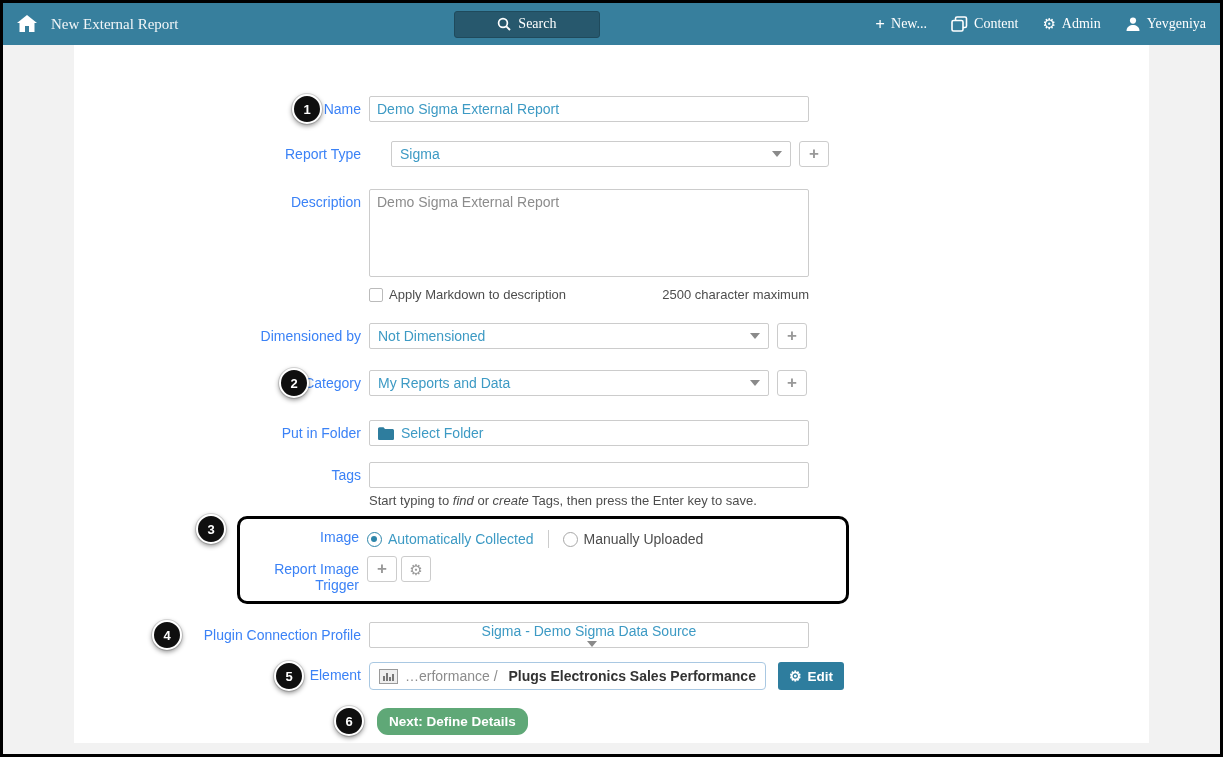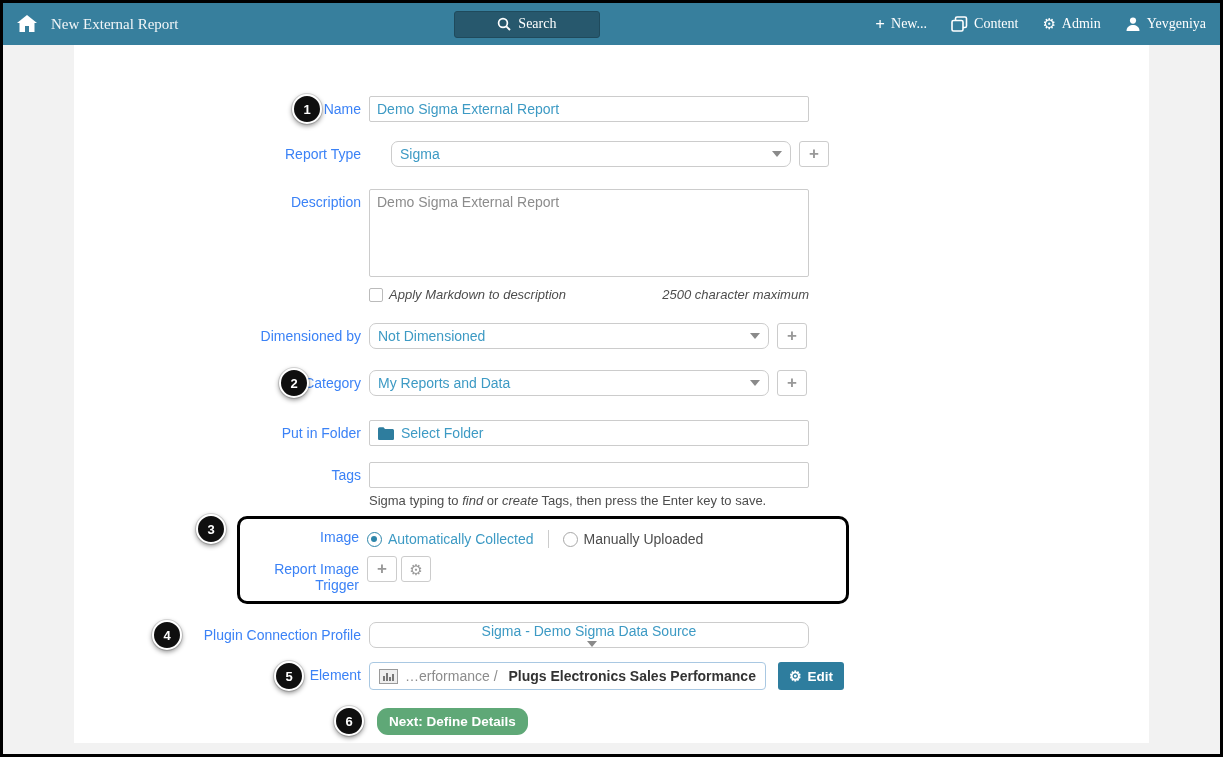--- a/index.html
+++ b/index.html
@@ -26,35 +26,35 @@
   
   .row { display:flex; align-items:flex-start; position:relative; }
   .lbl { width:295px; flex:0 0 295px; text-align:right; padding-right:8px; padding-top:5px;
     font-size:14px; color:#3b82f6; }
   .field { display:flex; align-items:flex-start; gap:8px; }
 
   .inp { width:440px; height:26px; border:1px solid #ccc; border-radius:2px; font-family:"Liberation Sans",sans-serif;
     font-size:14px; padding:0 7px; color:#3d9ac4; background:#fff; outline:none; }
   .inp.plain { color:#444; }
 
-  .dd { width:400px; height:26px; border:1px solid #ccc; border-radius:7px; background:#fff;
+  .dd { width:400px; height:26px; border:1px solid #ccc; border-radius:2px; background:#fff;
     display:flex; align-items:center; padding:0 8px; font-size:14px; color:#3d9ac4; cursor:pointer; }
   .dd.wide { width:440px;flex-direction:column; }
   .dd .dd-text { flex:1; overflow:hidden; white-space:nowrap; }
   .caret { width:0; height:0; border-left:5px solid transparent; border-right:5px solid transparent;
     border-top:6px solid #8a8a8a; margin-left:6px; }
 
   .sq-btn { width:30px; height:26px; border:1px solid #ccc; border-radius:3px; background:#fff;
     display:flex; align-items:center; justify-content:center; color:#999; cursor:pointer; }
   .sq-btn .plus { font-size:17px; font-weight:bold; line-height:1; margin-top:-1px; }
   .sq-btn .gear { font-size:15px; line-height:1; }
 
   textarea.desc { width:440px; height:88px; border:1px solid #ccc; border-radius:2px; resize:none;
     font-family:"Liberation Sans",sans-serif; font-size:14px; color:#8c8c8c; padding:4px 7px; outline:none; }
-  .under-row { width:440px; display:flex; justify-content:space-between; align-items:center; margin-top:6px; font-size:13px; color:#4d4d4d;font-style:italic; }
+  .under-row { width:440px; display:flex; justify-content:space-between; align-items:center; margin-top:6px; font-size:13px; color:#4d4d4d; }
   .chk-wrap { display:flex; align-items:center; gap:6px; }
   .chk { width:14px; height:14px; border:1px solid #bbb; border-radius:2px; background:#fff; cursor:pointer; }
 
   .folder-box { width:440px; height:26px; border:1px solid #ccc; border-radius:2px; display:flex; align-items:center;
     gap:7px; padding:0 8px; font-size:14px; color:#3d9ac4; cursor:pointer; }
 
   .help { font-size:13px; color:#4d4d4d; margin-top:5px; }
   .help i { font-style:italic; }
 
   
@@ -220,21 +220,21 @@
             </svg>
             <span>Select Folder</span>
           </div>
         </div>
       </div>
 
       <div class="row mb-f">
         <div class="lbl">Tags</div>
         <div>
           <input class="inp plain" type="text" value="" style="">
-          <div class="help"><span>Sigma typing to </span><i>find</i><span> or </span><i>create</i><span> Tags, then press the Enter key to save.</span></div>
+          <div class="help"><span>Start typing to </span><i>find</i><span> or </span><i>create</i><span> Tags, then press the Enter key to save.</span></div>
         </div>
       </div>
 
       <div class="img-section-wrap mb-g">
         <div class="badge" style="left:122px; top:-2px;">3</div>
         <div class="black-box">
           <div class="row">
             <div class="lbl" style="padding-top:2px;">Image</div>
             <div class="radio-row">
               <div class="radio on">

